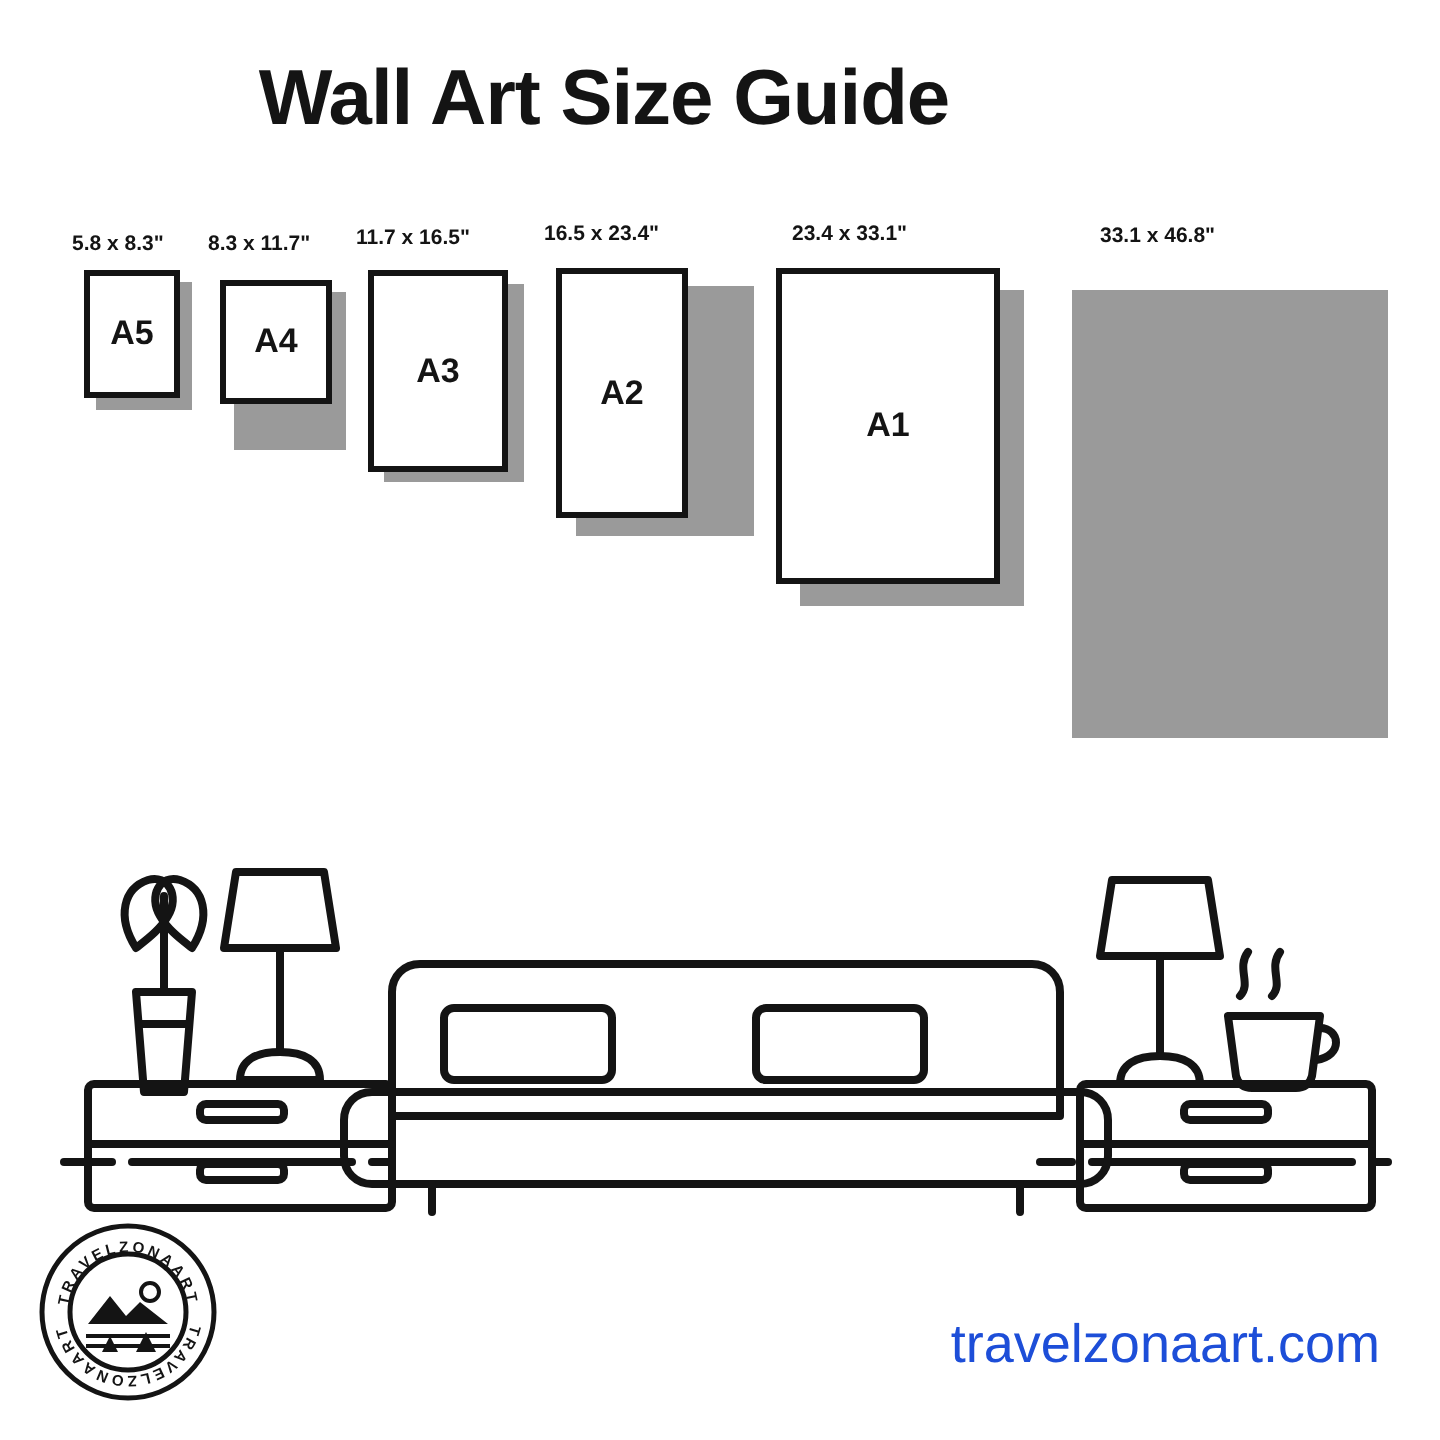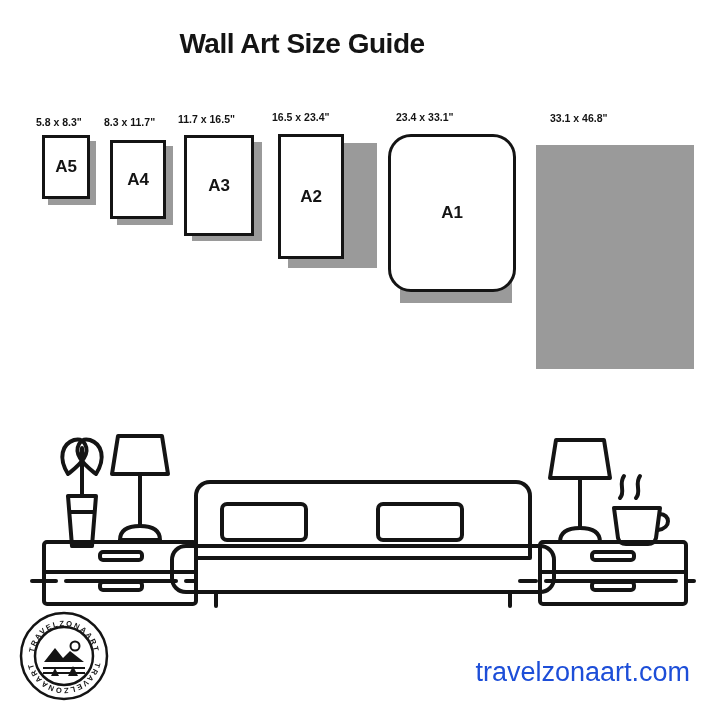--- a/index.html
+++ b/index.html
@@ -22,21 +22,21 @@
     height: 720px;
   }
 
   
   #title {
     position: absolute;
     top: 28px;
     left: 0;
     width: 604px;
     text-align: center;
-    font-size: 28px;
+    font-size: 39px;
     font-weight: bold;
     letter-spacing: -0.5px;
     color: #141414;
   }
 
   
   #frames {
     position: absolute;
     left: 0;
     top: 110px;
@@ -118,21 +118,21 @@
       <div class="frame-dim" style="top:0px; left:0px;">5.8 x 8.3"</div>
       <div class="frame-shadow" style="left:12px; top:25px; width:48px; height:64px;"></div>
       <div class="frame-box" style="left:6px; top:19px; width:48px; height:64px;text-align:center;">
         <span class="frame-label">A5</span>
       </div>
     </div>
 
     <div class="frame-group" style="left:104px; top:6px; width:72px; height:110px;">
       <div class="frame-dim" style="top:0px; left:0px;">8.3 x 11.7"</div>
       <div class="frame-shadow" style="left:13px; top:30px; width:56px; height:79px;"></div>
-      <div class="frame-box" style="left:6px; top:24px; width:56px; height:79px;">
+      <div class="frame-box" style="left:6px; top:24px; width:56px; height:62px;">
         <span class="frame-label">A4</span>
       </div>
     </div>
 
     <div class="frame-group" style="left:178px; top:0px; width:90px; height:145px;">
       <div class="frame-dim" style="top:3px; left:0px;">11.7 x 16.5"</div>
       <div class="frame-shadow" style="left:14px; top:32px; width:70px; height:99px;"></div>
       <div class="frame-box" style="left:6px; top:25px; width:70px; height:101px;">
         <span class="frame-label">A3</span>
       </div>
@@ -142,21 +142,21 @@
       <div class="frame-dim" style="top:1px; left:0px;">16.5 x 23.4"</div>
       <div class="frame-shadow" style="left:16px; top:33px; width:89px; height:125px;"></div>
       <div class="frame-box" style="left:6px; top:24px; width:66px; height:125px;">
         <span class="frame-label">A2</span>
       </div>
     </div>
 
     <div class="frame-group" style="left:382px; top:0px; width:130px; height:215px;">
       <div class="frame-dim" style="top:1px; left:14px;">23.4 x 33.1"</div>
       <div class="frame-shadow" style="left:18px; top:35px; width:112px; height:158px;"></div>
-      <div class="frame-box" style="left:6px; top:24px; width:128px; height:158px;border-radius:23px;">
+      <div class="frame-box" style="left:6px; top:24px; width:112px; height:158px;">
         <span class="frame-label">A1</span>
       </div>
     </div>
 
     <div class="frame-group" style="left:516px; top:0px; width:180px; height:280px;">
       <div class="frame-dim" style="top:2px; left:34px;">33.1 x 46.8"</div>
       <div class="frame-shadow" style="left:20px; top:35px; width:158px; height:224px;"></div>
     </div>
 
   </div>

